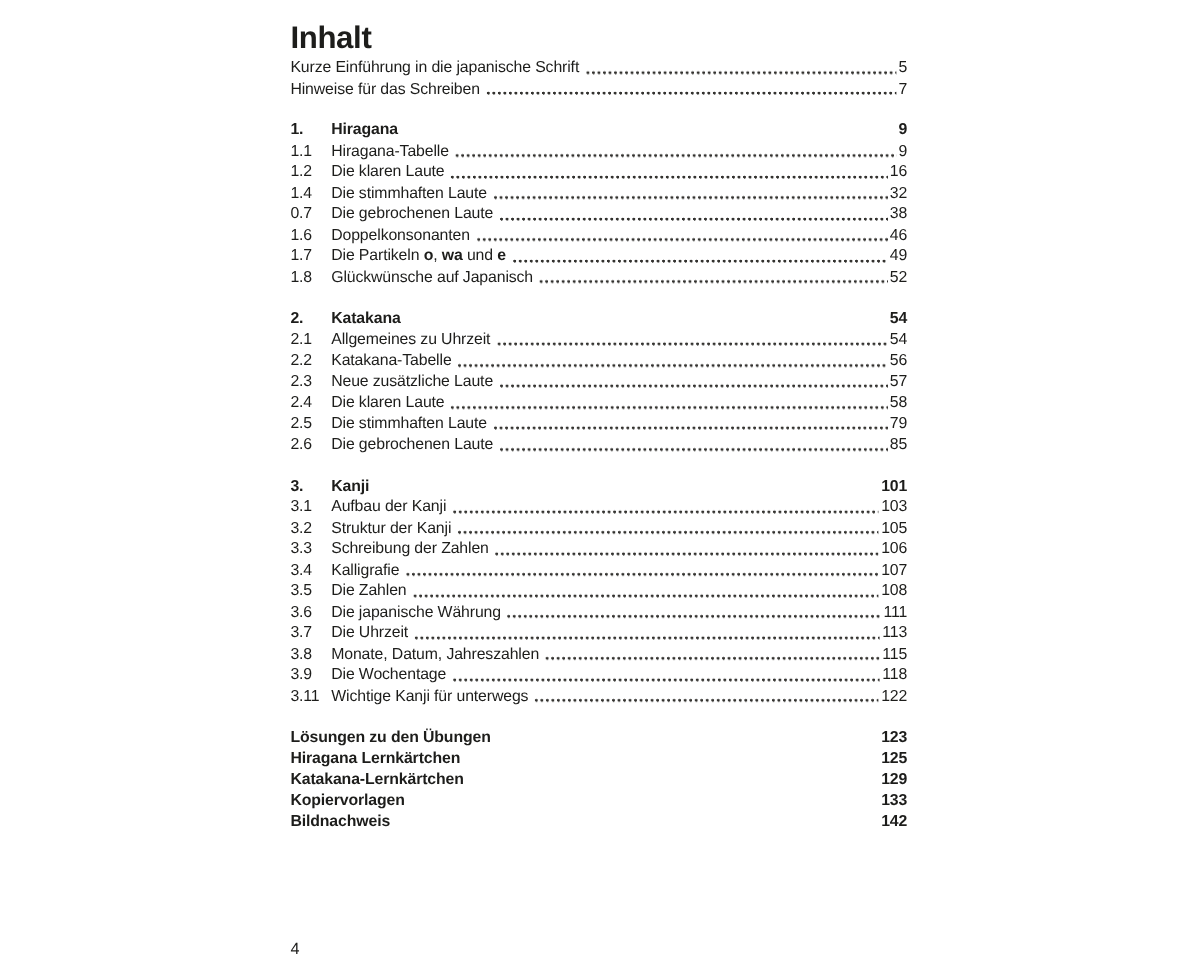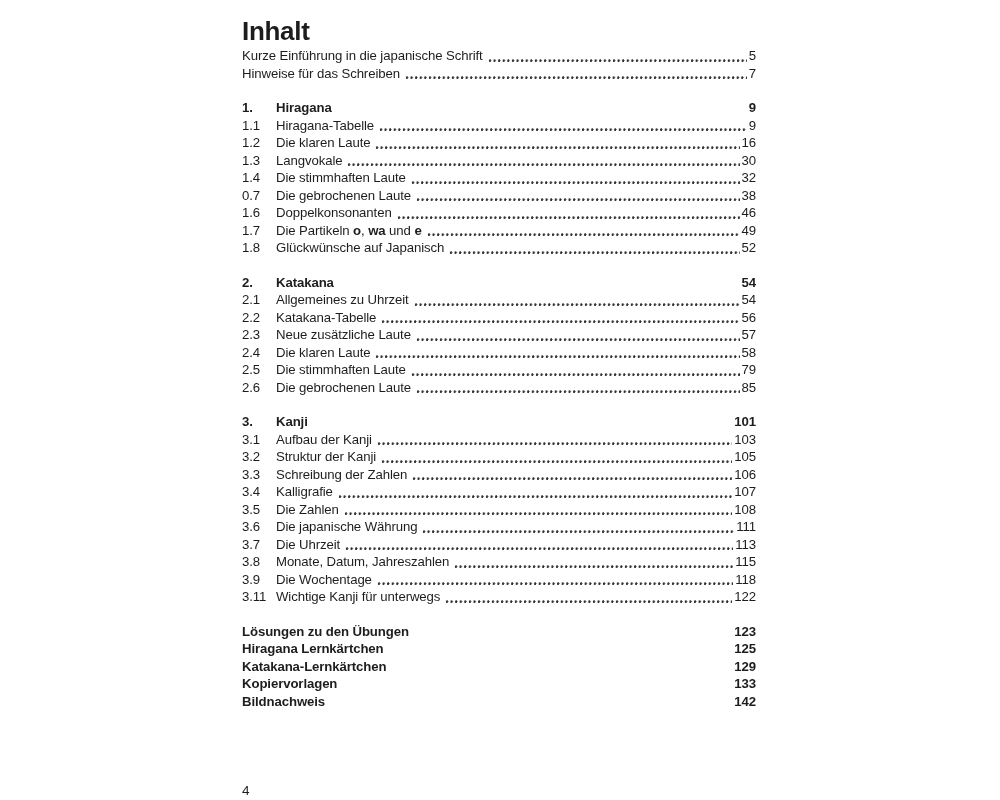--- a/index.html
+++ b/index.html
@@ -98,26 +98,20 @@
             <span class="dots"></span>
             <span class="pg">9</span>
           </div>
           <div class="row">
             <span class="num">1.2</span>
             <span class="title">Die klaren Laute</span>
             <span class="dots"></span>
             <span class="pg">16</span>
           </div>
           <div class="row">
-            <span class="num">1.3</span>
-            <span class="title">Langvokale</span>
-            <span class="dots"></span>
-            <span class="pg">30</span>
-          </div>
-          <div class="row">
             <span class="num">1.4</span>
             <span class="title">Die stimmhaften Laute</span>
             <span class="dots"></span>
             <span class="pg">32</span>
           </div>
           <div class="row">
             <span class="num">0.7</span>
             <span class="title">Die gebrochenen Laute</span>
             <span class="dots"></span>
             <span class="pg">38</span>

